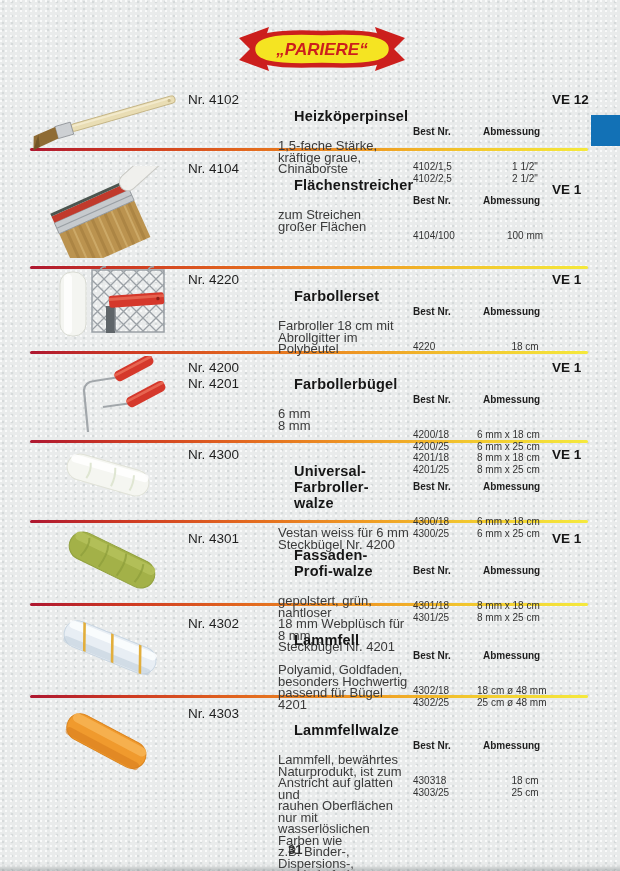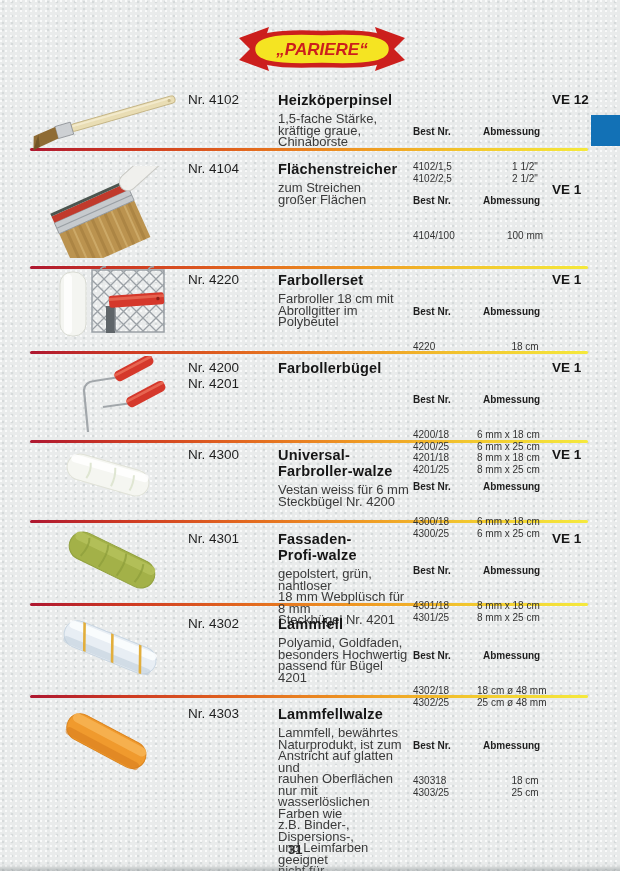--- a/index.html
+++ b/index.html
@@ -14,21 +14,21 @@
     color:#2b2b2b;
   }
   .logo-wrap{position:absolute;left:237px;top:22px;width:170px;height:54px;}
   .divider{position:absolute;left:30px;width:558px;height:3px;border-radius:2px;
     background:linear-gradient(90deg,#ae1730 0%,#cf3b22 18%,#e2671f 38%,#ef9b24 60%,#f2c62e 78%,#f5e93c 100%);}
   .blue-tab{position:absolute;left:591px;top:115px;width:29px;height:31px;background:#1271b6;}
   .row{position:absolute;left:0;top:0;width:620px;}
   .col{position:absolute;top:0;}
   .nr{left:188px;width:86px;font-weight:normal;font-size:13.5px;line-height:16px;white-space:pre-line;color:#1e1e1e;}
   .titleblock{left:278px;width:134px;}
-  .title{margin:0;font-size:14.5px;font-weight:bold;line-height:16px;white-space:pre-line;color:#161616;letter-spacing:.2px;}
+  .title{margin:16px;font-size:14.5px;font-weight:bold;line-height:16px;white-space:pre-line;color:#161616;letter-spacing:.2px;}
   .desc{margin:5px 0 12px;font-size:13px;line-height:11.5px;white-space:pre-line;color:#3a3a3a;}
   .best{left:413px;width:64px;}
   .abm{left:477px;width:96px;}
   .hdr{font-size:10px;font-weight:bold;color:#1e1e1e;padding-top:2px;margin-top:32px;}
   .abm .hdr{padding-left:6px;}
   .vals{margin-top:24px;font-size:10px;line-height:11.5px;white-space:pre-line;color:#333;}
   .abm.center .vals{text-align:center;}
   .ve{left:552px;width:46px;font-weight:bold;font-size:13.5px;color:#161616;}
   .ve-low .ve{top:21px;}
   .photo{position:absolute;}
@@ -230,20 +230,22 @@
       <div class="vals">18 cm</div>
     </div>
     <div class="col ve">VE 1</div>
   </section>
 
   <section class="row" style="top:360px">
     <div class="col nr">Nr. 4200
 Nr. 4201</div>
     <div class="col titleblock">
       <h2 class="title">Farbollerbügel</h2>
+      <p class="desc">6 mm
+8 mm</p>
     </div>
     <div class="col best">
       <div class="hdr">Best Nr.</div>
       <div class="vals">4200/18
 4200/25
 4201/18
 4201/25</div>
     </div>
     <div class="col abm">
       <div class="hdr">Abmessung</div>

